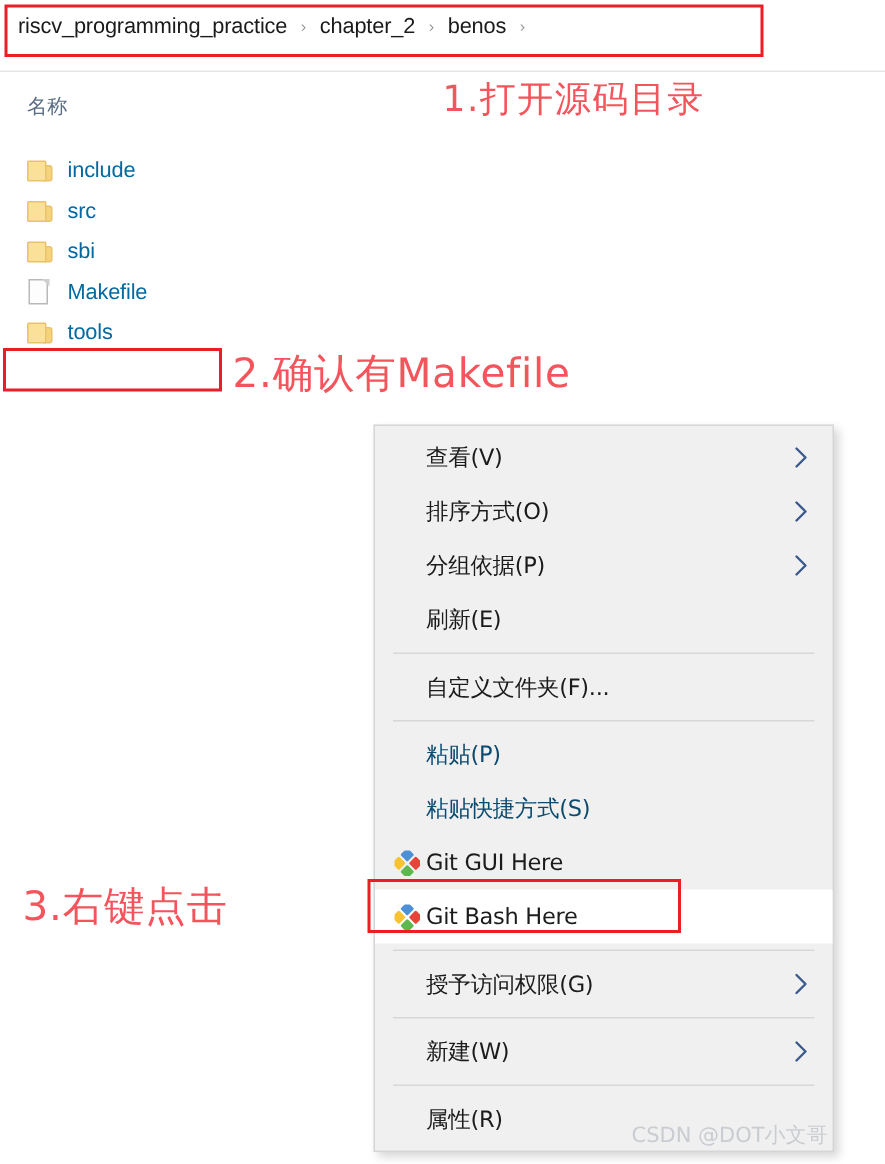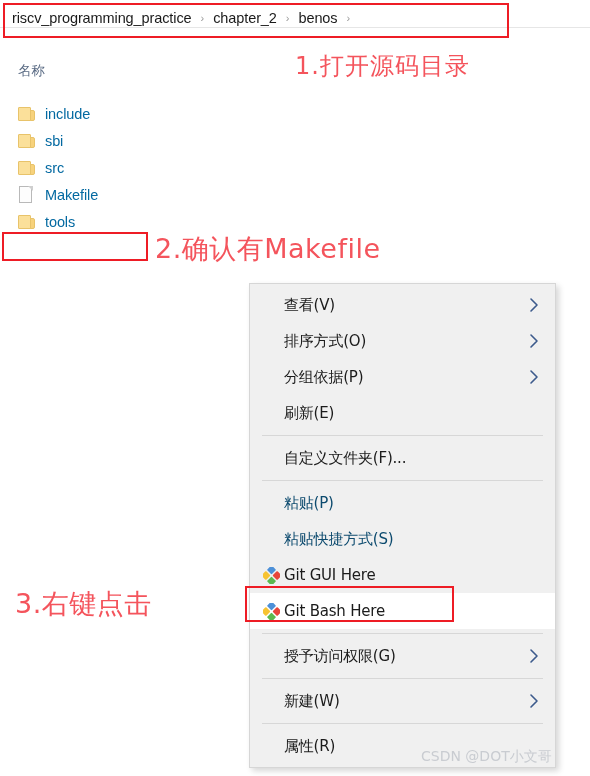--- a/index.html
+++ b/index.html
@@ -7,21 +7,21 @@
     width:590px;height:776px;
     background:#ffffff;
     font-family:"Liberation Sans","DejaVu Sans",sans-serif;
     position:relative;
     overflow:hidden;
     -webkit-font-smoothing:antialiased;
   }
 
   
   #breadcrumb-bar{
-    position:absolute;left:0;top:0;width:590px;height:28px;
+    position:absolute;left:0;top:0;width:590px;height:48px;
     background:#ffffff;
   }
   #breadcrumb-bar .hairline{
     position:absolute;left:0;bottom:0;width:590px;height:1px;background:#e6e6e6;
   }
   #breadcrumb{
     position:absolute;left:12px;top:10px;
     display:flex;align-items:center;
     font-size:14.5px;color:#1a1a1a;
     white-space:nowrap;
@@ -153,28 +153,28 @@
         <span class="tab"></span>
         <span class="body"></span>
       </span>
       <span class="file-label">include</span>
     </div>
     <div class="file-row">
       <span class="folder-ico">
         <span class="tab"></span>
         <span class="body"></span>
       </span>
+      <span class="file-label">src</span>
+    </div>
+    <div class="file-row">
+      <span class="folder-ico">
+        <span class="tab"></span>
+        <span class="body"></span>
+      </span>
       <span class="file-label">sbi</span>
-    </div>
-    <div class="file-row">
-      <span class="folder-ico">
-        <span class="tab"></span>
-        <span class="body"></span>
-      </span>
-      <span class="file-label">src</span>
     </div>
     <div class="file-row">
       <span class="file-ico">
         <span class="page"></span>
         <span class="fold"></span>
       </span>
       <span class="file-label">Makefile</span>
     </div>
     <div class="file-row">
       <span class="folder-ico">

